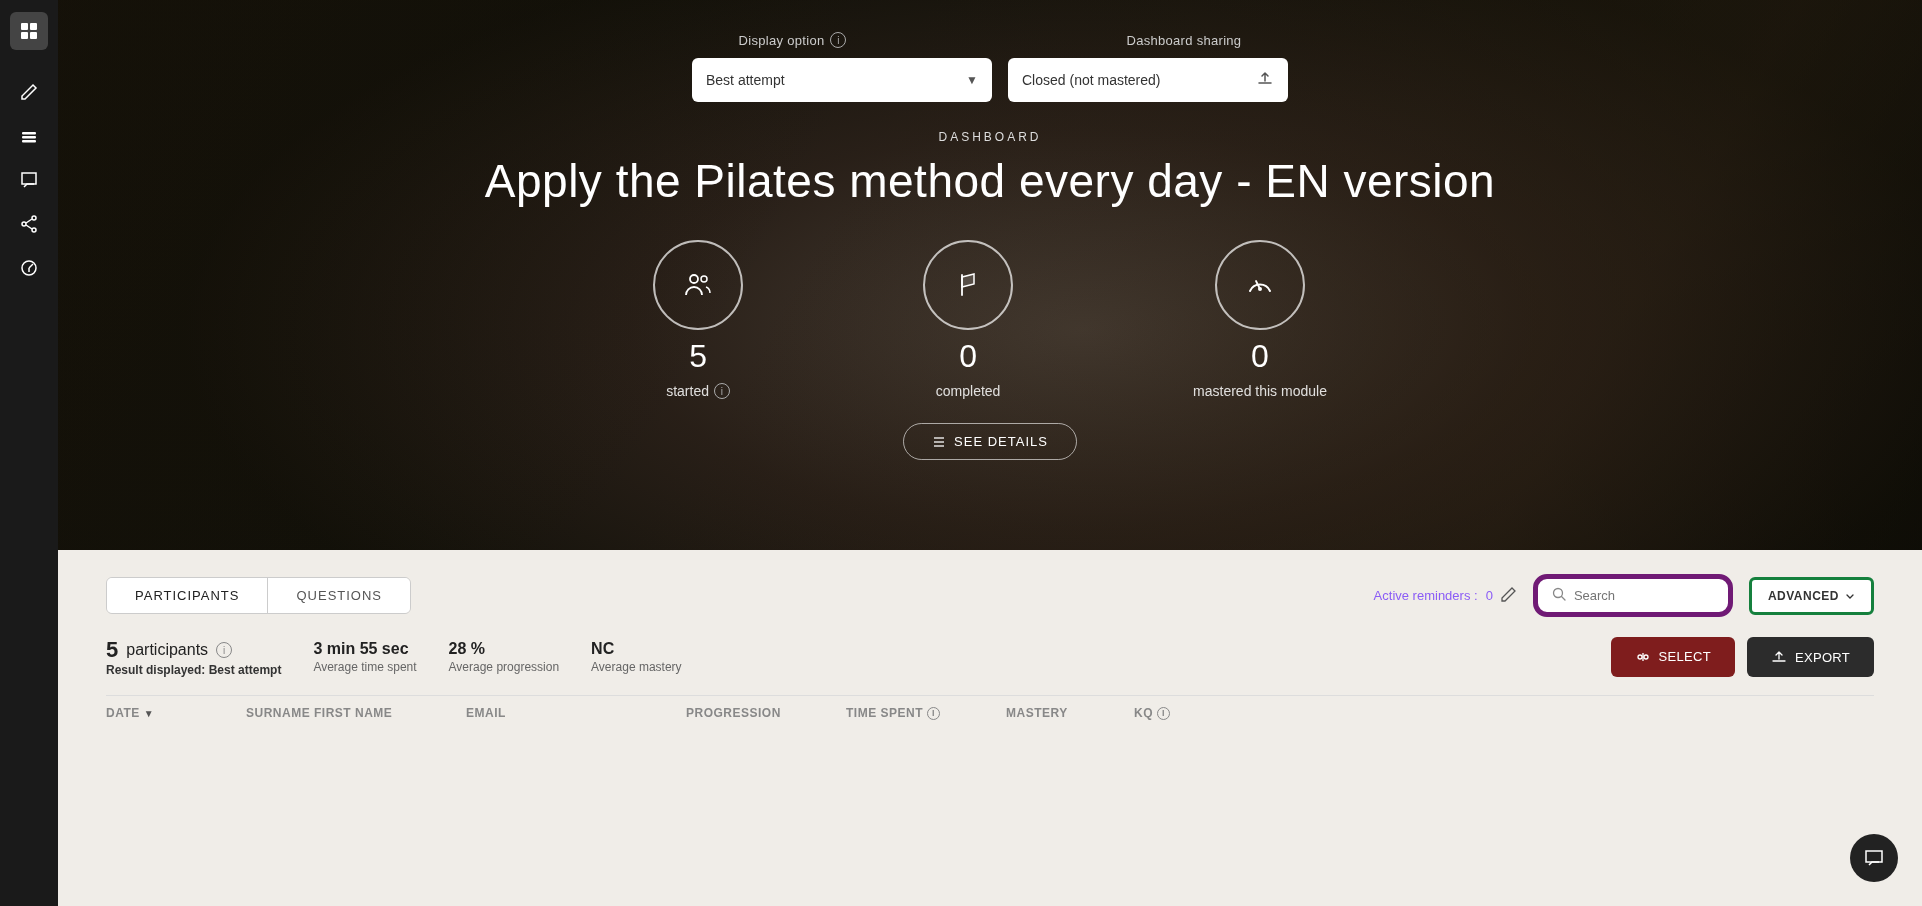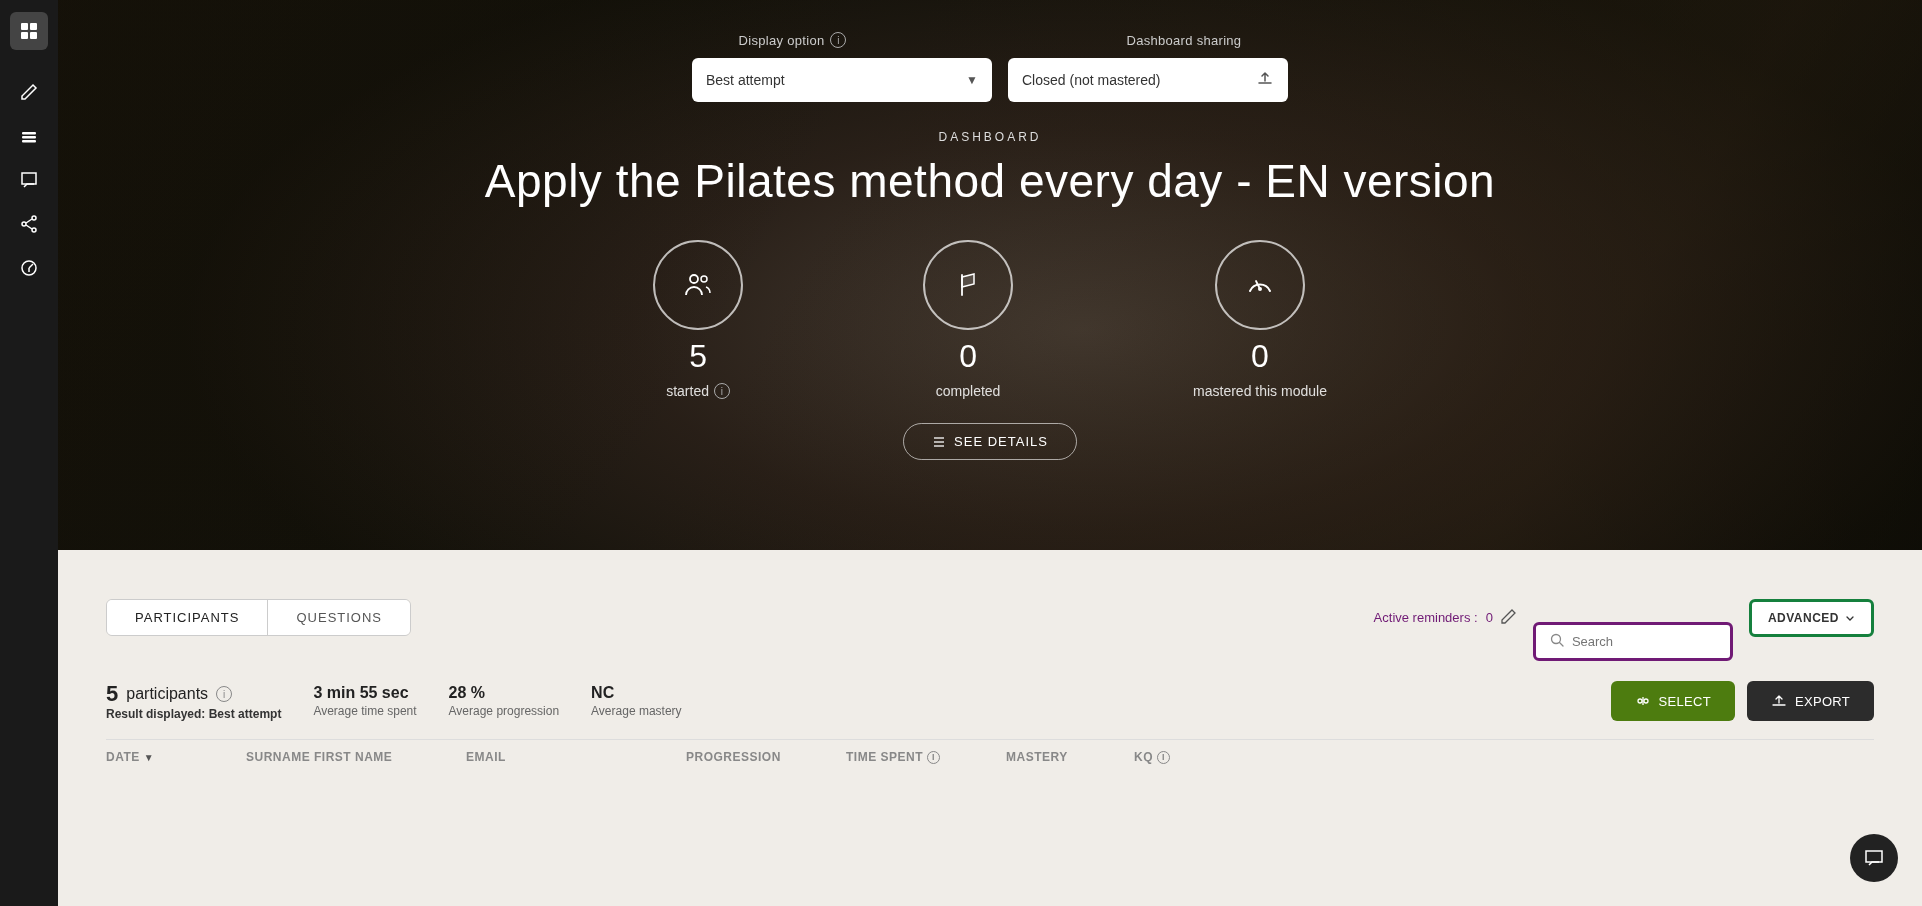--- a/index.html
+++ b/index.html
@@ -256,42 +256,41 @@
     }
     .tab:last-child { border-right: none; }
 
     .right-controls {
       display: flex;
       align-items: center;
       gap: 16px;
     }
     .reminders-text {
       font-size: 13px;
-      color: #701a75;
+      color: #8b5cf6;
       display: flex;
       align-items: center;
       gap: 8px;
     }
     .edit-icon {
       color: #555;
       cursor: pointer;
       font-size: 16px;
       background: none;
       border: none;
     }
     .search-box {
       display: flex;
       align-items: center;
       background: white;
-      border: 3px solid #701a75;
-      border-radius: 6px;
+      border: 5px solid #701a75;
+      border-radius: 14px;
       padding: 8px 14px;
       gap: 8px;
       min-width: 200px;
-      margin-top: 48px;
     }
     .search-icon { color: #888; font-size: 14px; }
     .search-input {
       border: none;
       outline: none;
       font-size: 13px;
       color: #555;
       background: transparent;
       width: 140px;
     }
@@ -356,30 +355,30 @@
     }
     .stat-box-label {
       font-size: 12px;
       color: #666;
     }
     .action-buttons {
       display: flex;
       gap: 12px;
     }
     .select-btn {
-      background: #4d7c0f;
+      background: #7f1d1d;
       color: white;
       border: none;
       border-radius: 6px;
       padding: 12px 24px;
       font-size: 13px;
       font-weight: 500;
       cursor: pointer;
       display: flex;
-      align-items: center;
+      align-items: flex-start;
       gap: 8px;
       letter-spacing: 0.3px;
     }
     .export-btn {
       background: #2c2c2c;
       color: white;
       border: none;
       border-radius: 6px;
       padding: 0 24px;
       font-size: 13px;

